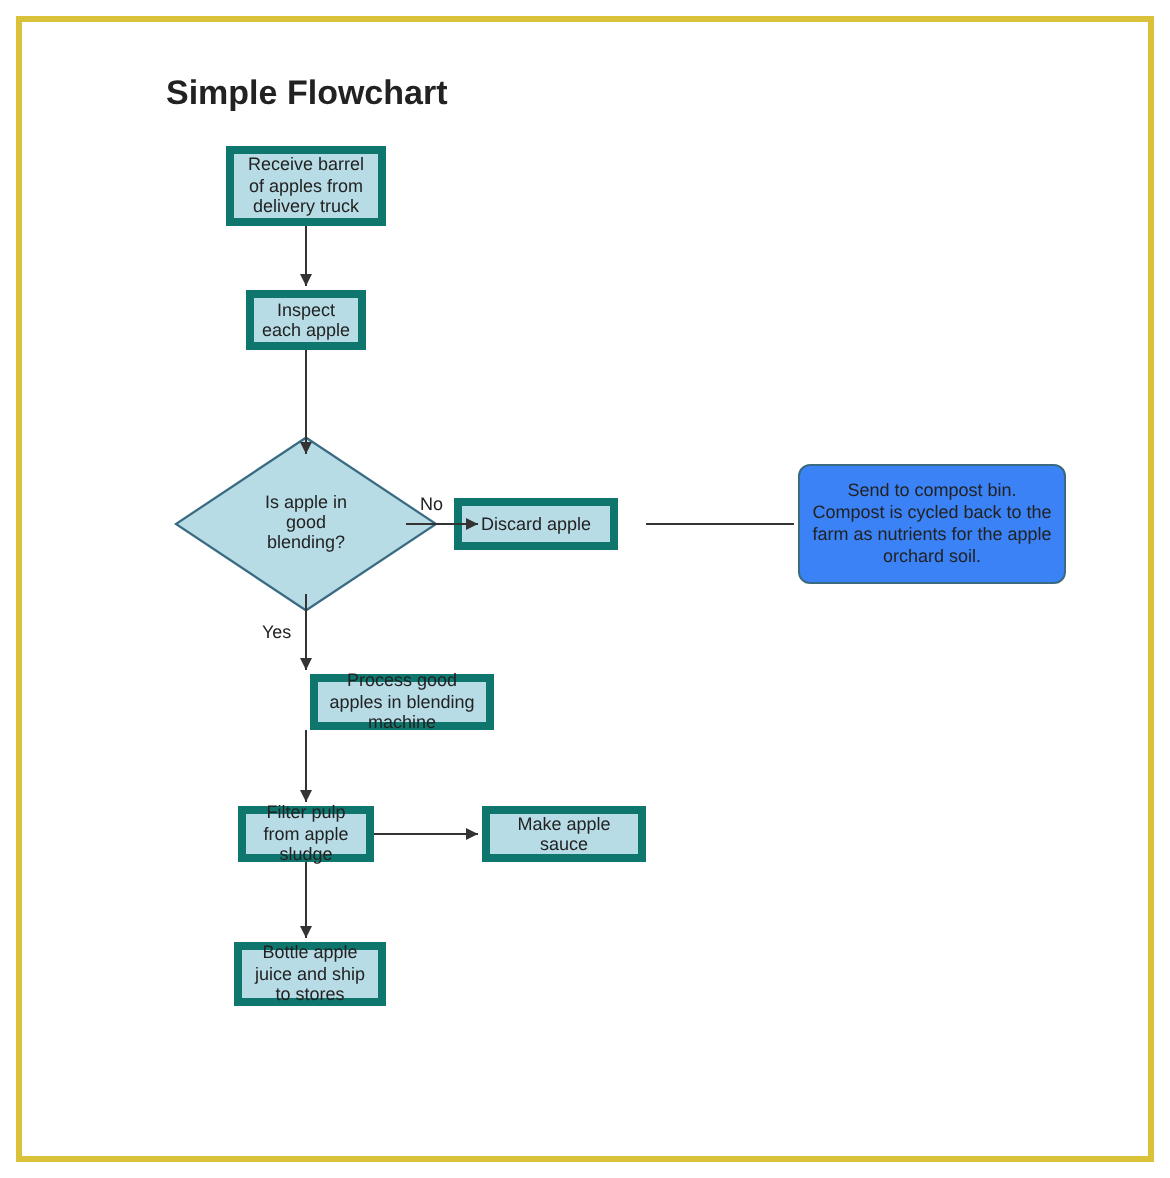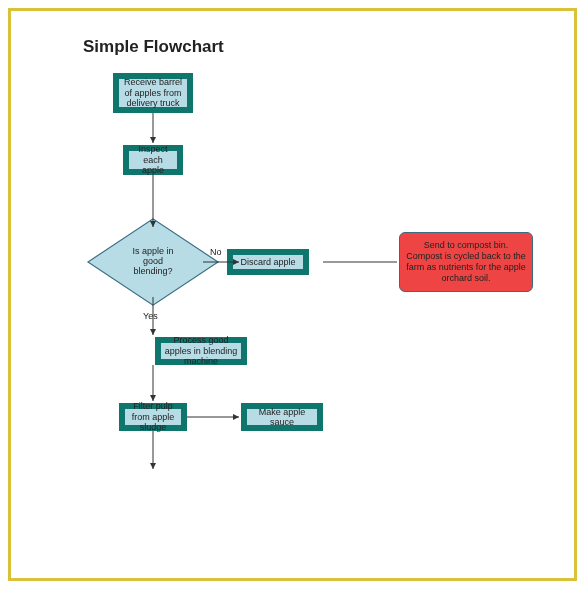--- a/index.html
+++ b/index.html
@@ -25,33 +25,33 @@
   .title {
     position: absolute;
     left: 72px; top: 26px;
     font-size: 17px;
     font-weight: bold;
     color: #222;
   }
   .node {
     position: absolute;
     background: #b7dce6;
-    border: 6px solid #0f766e;
+    border: 4px solid #0f766e;
     font-size: 9px;
     color: #222;
     display: flex;
     align-items: center;
     justify-content: center;
     text-align: center;
     padding: 3px;
     line-height: 1.15;
   }
   .annotation {
     position: absolute;
-    background: #ef4444;
+    background: #3b82f6;
     border: 1px solid #3a6b82;
     border-radius: 6px;
     font-size: 9px;
     color: #222;
     display: flex;
     align-items: center;
     justify-content: center;
     text-align: center;
     padding: 4px 6px;
     line-height: 1.2;
@@ -119,23 +119,24 @@
     <div class="node" style="left:216px; top:238px; width:82px; height:26px;">Discard apple</div>
 
     <div class="annotation" style="left:388px; top:221px; width:134px; height:60px;">Send to compost bin. Compost is cycled back to the farm as nutrients for the apple orchard soil.</div>
 
     <div class="node" style="left:96px; top:326px; width:92px; height:28px;margin-left:48px;">Process good apples in blending machine</div>
 
     <div class="node" style="left:230px; top:392px; width:82px; height:28px;">Make apple sauce</div>
 
     <div class="node" style="left:108px; top:392px; width:68px; height:28px;">Filter pulp from apple sludge</div>
 
+    <div class="node" style="left:106px; top:460px; width:76px; height:32px;">Bottle apple juice and ship to stores</div>
 
     <span class="edge-label" style="left:199px; top:236px;">No</span>
-    <span class="edge-label" style="left:132px; top:300px;">Yes</span>
+    <span class="edge-label" style="left:120px; top:300px;">Yes</span>
 
     <svg class="connectors">
       <defs>
         <marker id="arrow" markerWidth="8" markerHeight="8" refX="6" refY="3" orient="auto" markerUnits="strokeWidth">
           <path d="M0,0 L6,3 L0,6 Z" fill="#333"></path>
         </marker>
       </defs>
 
       <line x1="142" y1="102" x2="142" y2="132" stroke="#333" stroke-width="1" marker-end="url(#arrow)"></line>
 

